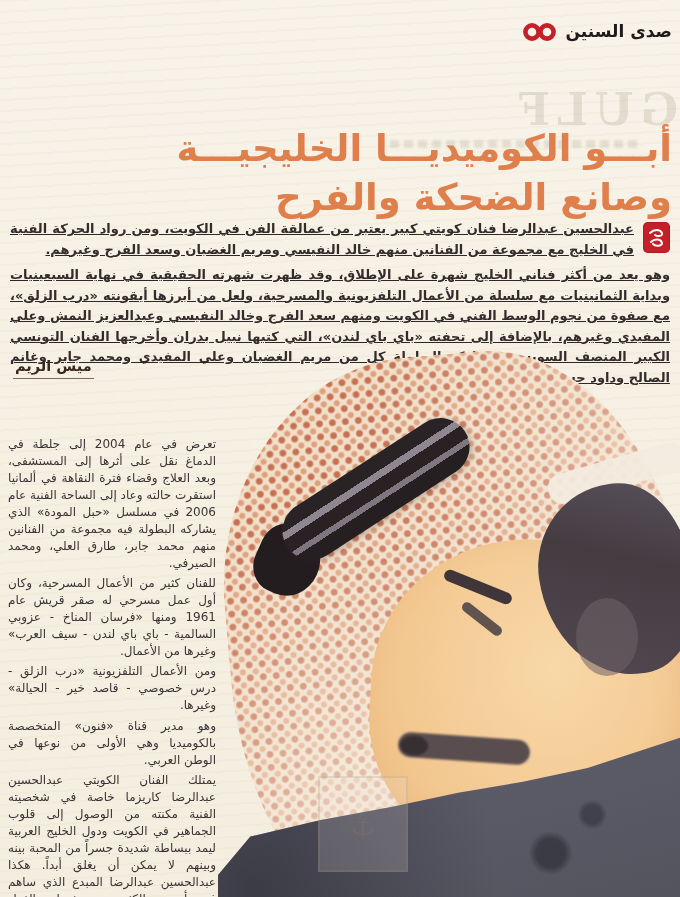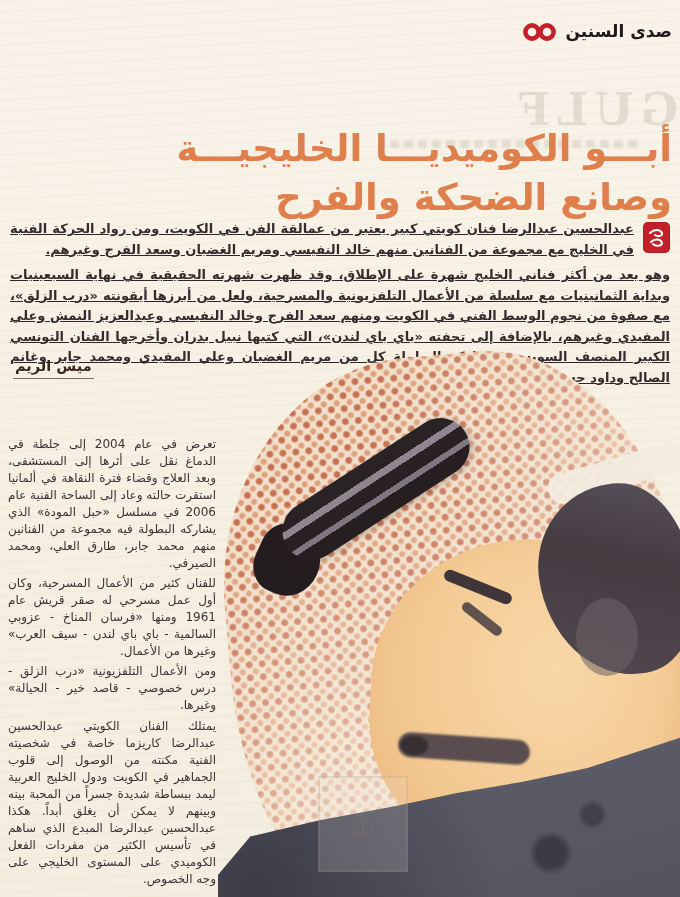--- a/index.html
+++ b/index.html
@@ -161,20 +161,21 @@
     </p>
     <p>وهو يعد من أكثر فناني الخليج شهرة على الإطلاق، وقد ظهرت شهرته الحقيقية في نهاية السبعينيات وبداية الثمانينيات مع سلسلة من الأعمال التلفزيونية والمسرحية، ولعل من أبرزها أيقونته «درب الزلق»، مع صفوة من نجوم الوسط الفني في الكويت ومنهم سعد الفرج وخالد النفيسي وعبدالعزيز النمش وعلي المفيدي وغيرهم، بالإضافة إلى تحفته «باي باي لندن»، التي كتبها نبيل بدران وأخرجها الفنان التونسي الكبير المنصف السويسي وشاركه البطولة كل من مريم الغضبان وعلي المفيدي ومحمد جابر وغانم الصالح وداود حسين وانتصار الشراح.</p>
   </div>
 
   <div class="section-head">ميس الريم</div>
 
   <div class="column">
     <p>تعرض في عام 2004 إلى جلطة في الدماغ نقل على أثرها إلى المستشفى، وبعد العلاج وقضاء فترة النقاهة في ألمانيا استقرت حالته وعاد إلى الساحة الفنية عام 2006 في مسلسل «حبل المودة» الذي يشاركه البطولة فيه مجموعة من الفنانين منهم محمد جابر، طارق العلي، ومحمد الصيرفي.</p>
     <p>للفنان كثير من الأعمال المسرحية، وكان أول عمل مسرحي له صقر قريش عام 1961 ومنها «فرسان المناخ - عزوبي السالمية - باي باي لندن - سيف العرب» وغيرها من الأعمال.</p>
     <p>ومن الأعمال التلفزيونية «درب الزلق - درس خصوصي - قاصد خير - الحيالة» وغيرها.</p>
+    <p>وهو مدير قناة «فنون» المتخصصة بالكوميديا وهي الأولى من نوعها في الوطن العربي.</p>
     <p>يمتلك الفنان الكويتي عبدالحسين عبدالرضا كاريزما خاصة في شخصيته الفنية مكنته من الوصول إلى قلوب الجماهير في الكويت ودول الخليج العربية ليمد ببساطة شديدة جسراً من المحبة بينه وبينهم لا يمكن أن يغلق أبداً. هكذا عبدالحسين عبدالرضا المبدع الذي ساهم في تأسيس الكثير من مفردات الفعل الكوميدي على المستوى الخليجي على وجه الخصوص.</p>
 
   </div>
 
   <div class="portrait">
     <div class="ghutra"></div>
     <div class="agal-elbow"></div>
     <div class="agal"></div>
     <div class="face"></div>
     <div class="ghutra-edge"></div>

